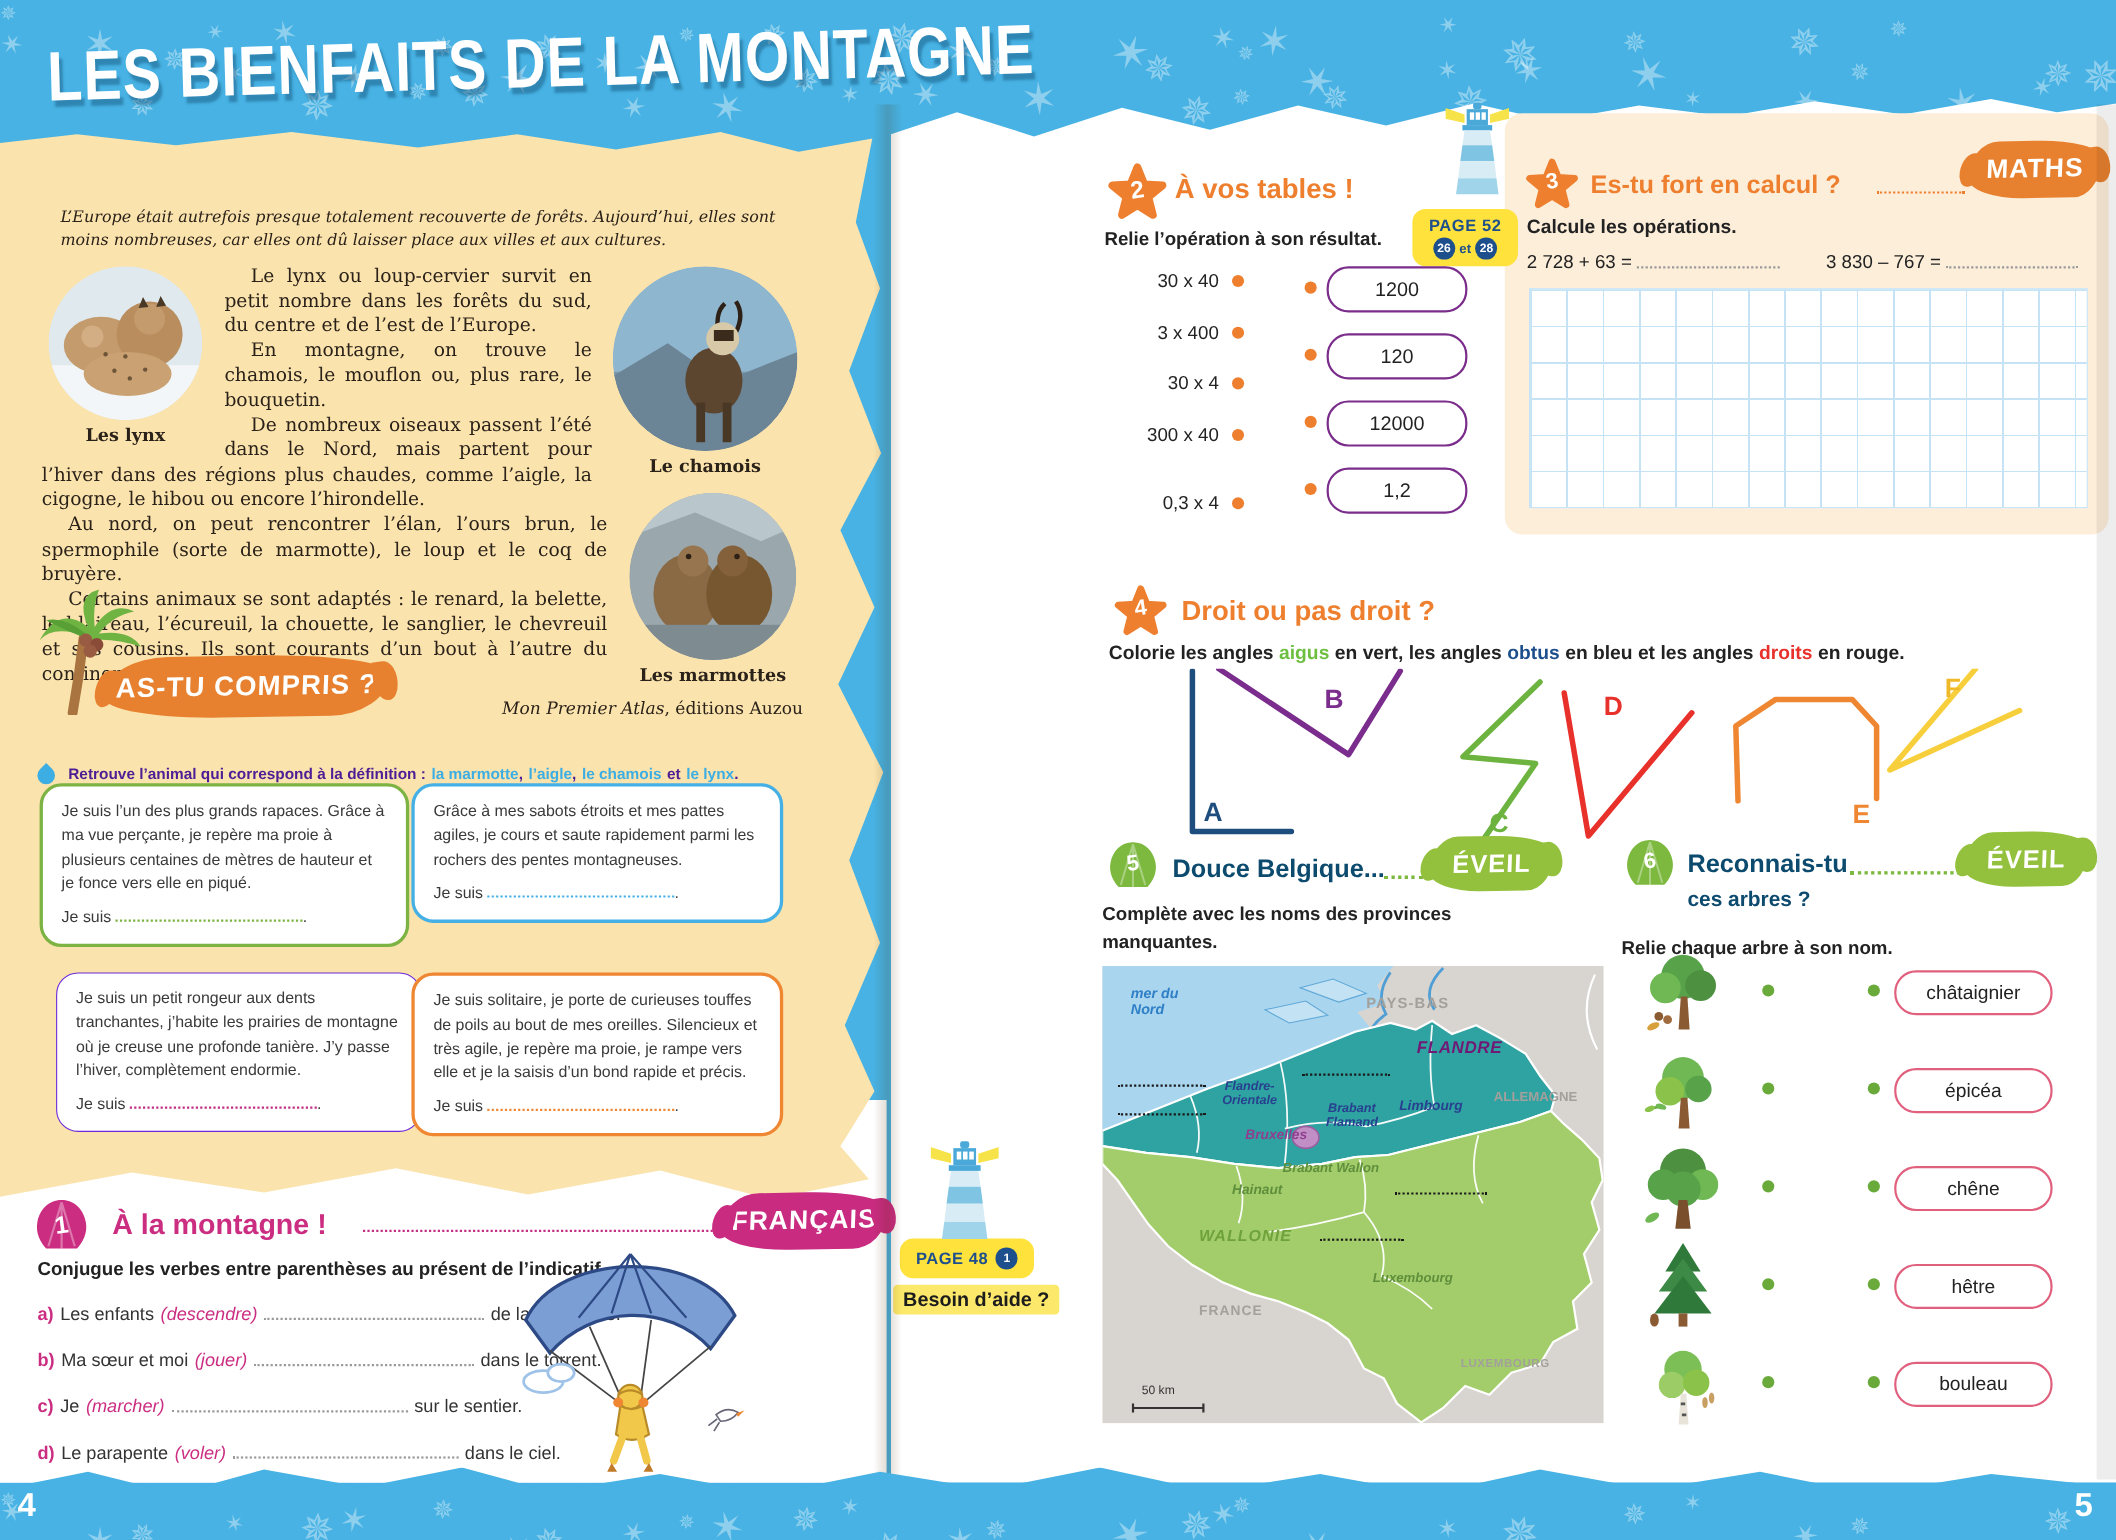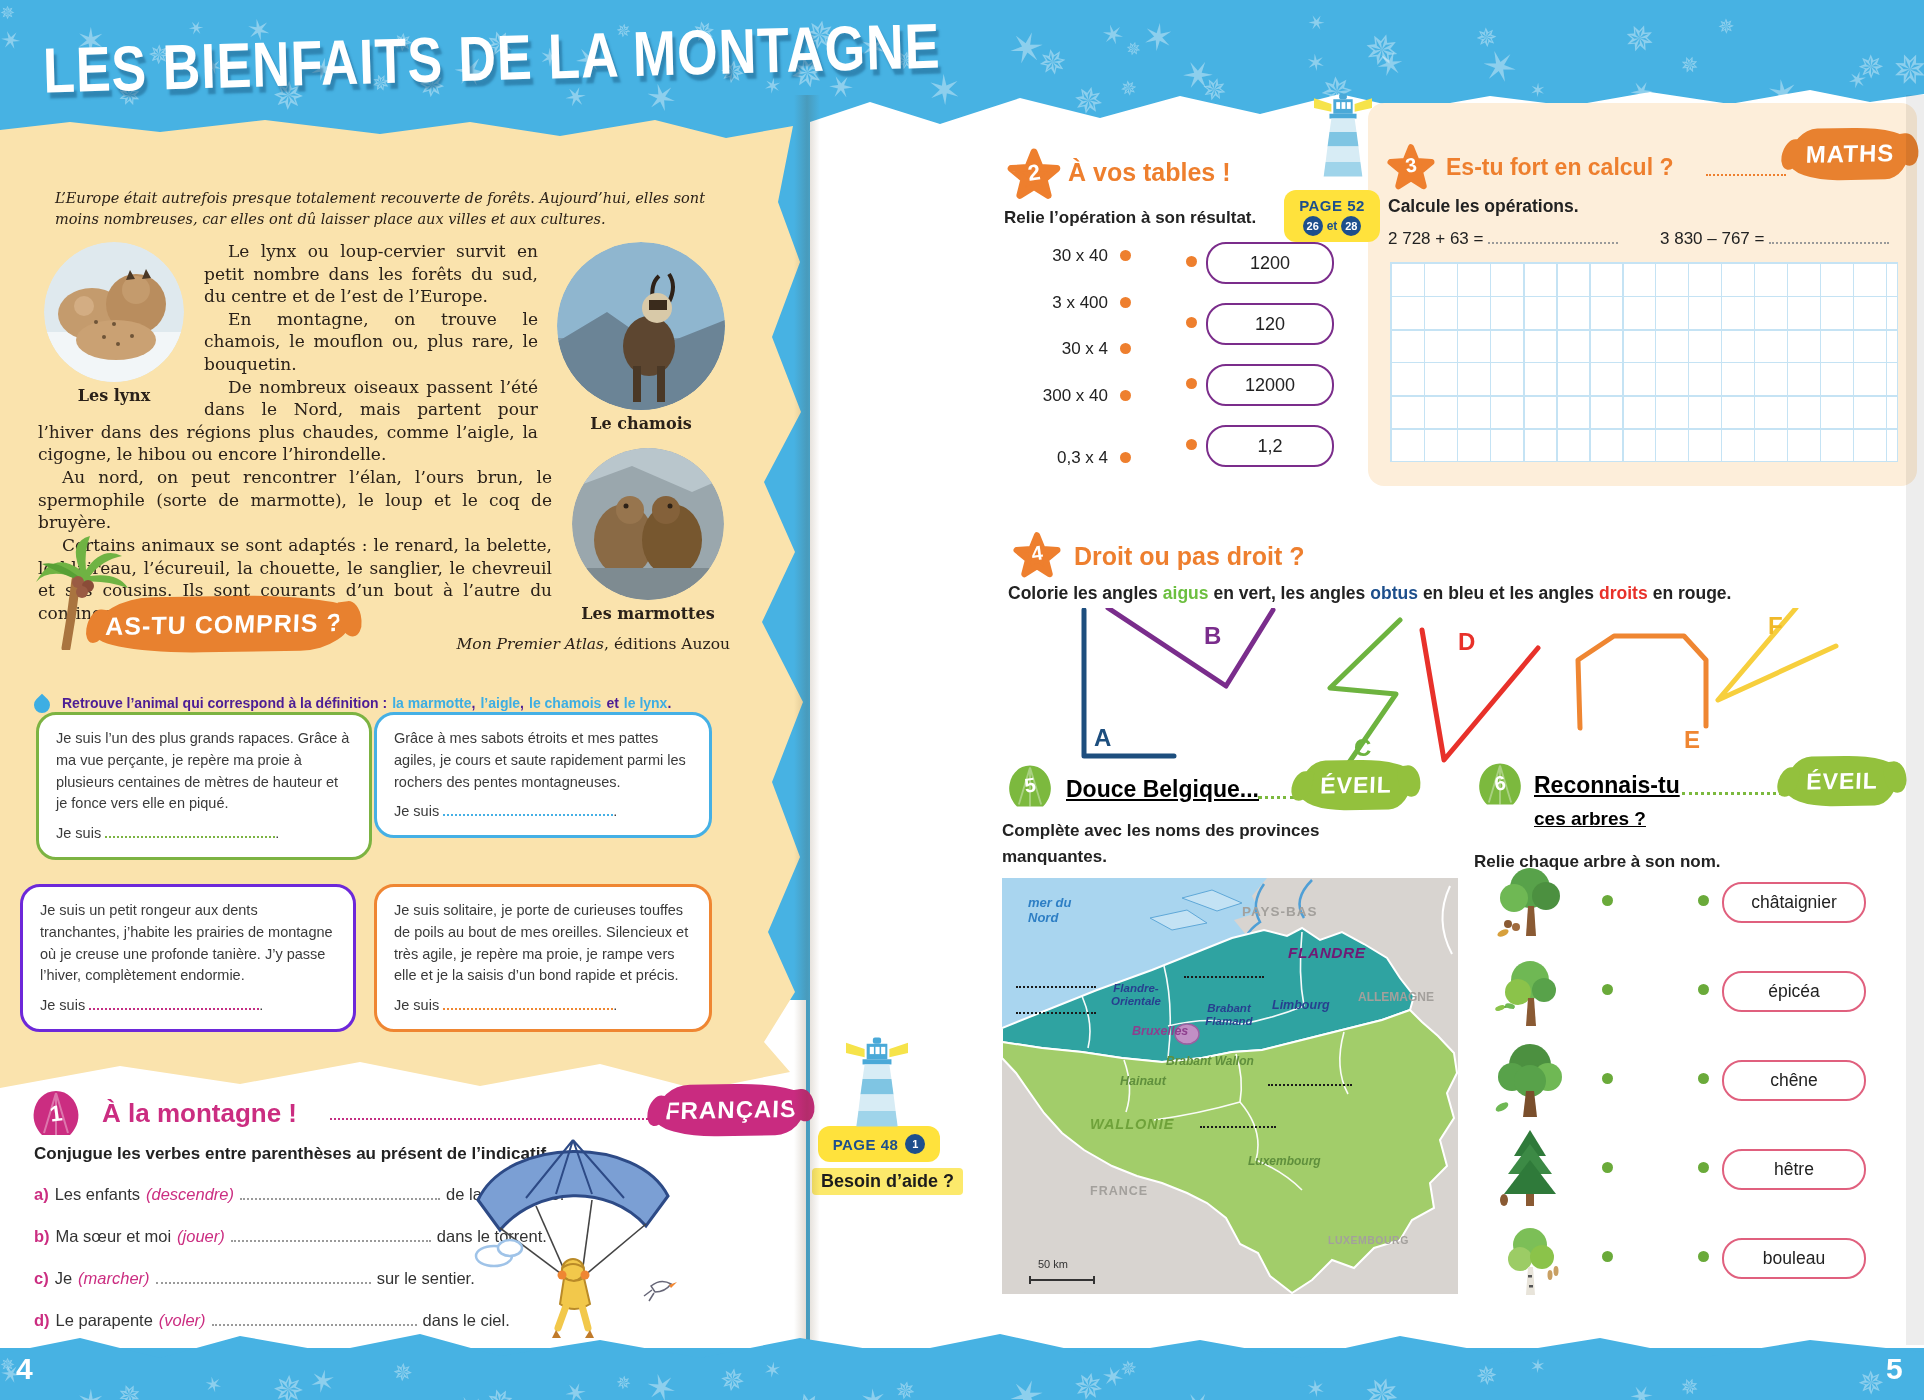--- a/index.html
+++ b/index.html
@@ -65,21 +65,21 @@
   
   .rbox{position:absolute;z-index:2;background:#fff;border-radius:20px;padding:13px 17px 12px;
     font-size:14.5px;line-height:1.5;color:#3a3a3a;}
   .rbox .ans{margin-top:7px;}
   .blank{display:inline-block;height:14px;vertical-align:baseline;}
   .dotG{border-bottom:2.5px dotted #7cb342;} .dotB{border-bottom:2.5px dotted #45b0e5;}
   .dotM{border-bottom:2.5px dotted #c42e83;} .dotO{border-bottom:2.5px dotted #ef8632;}
   .dotGray{border-bottom:2.5px dotted #9a9a9a;} .dotOr2{border-bottom:2.5px dotted #ee7f2e;}
   
   .secTitle{position:absolute;z-index:2;font-weight:900;white-space:nowrap;}
-  .tOrange{color:#ee7f2e;} .tMagenta{color:#cb2d81;} .tGreenTxt{color:#000000;text-decoration:underline;}
+  .tOrange{color:#ee7f2e;} .tMagenta{color:#cb2d81;} .tGreenTxt{color:#0c4a6e;}
   .lead{position:absolute;z-index:2;height:14px;}
   
   .opLabel{position:absolute;z-index:2;width:104px;text-align:right;font-size:17px;color:#222;}
   .dotOrange{position:absolute;z-index:2;width:11px;height:11px;border-radius:50%;background:#ee7f2e;}
   .dotGreen{position:absolute;z-index:2;width:11px;height:11px;border-radius:50%;background:#6aaa3a;}
   .pillResult{position:absolute;z-index:2;width:124px;height:38px;border:2.5px solid #7b2d8b;border-radius:20px;
     background:#fff;display:flex;align-items:center;justify-content:center;font-size:18px;color:#222;}
   .pillTree{position:absolute;z-index:2;width:140px;height:37px;border:2.5px solid #e0607e;border-radius:20px;
     background:#fff;display:flex;align-items:center;justify-content:center;font-size:17.5px;color:#222;}
   
@@ -278,21 +278,21 @@
   <div class="rbox" style="left:36px;top:712px;width:296px;border:3px solid #7cb342">
     <div>Je suis l’un des plus grands rapaces. Grâce à ma vue perçante, je repère ma proie à plusieurs centaines de mètres de hauteur et je fonce vers elle en piqué.</div>
     <div class="ans"><span>Je suis</span>
       <span class="blank dotG" style="width:170px"></span><span>.</span></div>
   </div>
   <div class="rbox" style="left:374px;top:712px;width:298px;border:3px solid #45b0e5">
     <div>Grâce à mes sabots étroits et mes pattes agiles, je cours et saute rapidement parmi les rochers des pentes montagneuses.</div>
     <div class="ans"><span>Je suis</span>
       <span class="blank dotB" style="width:170px"></span><span>.</span></div>
   </div>
-  <div class="rbox" style="left:20px;top:884px;width:296px;border:3px solid #6d28d9">
+  <div class="rbox" style="left:51px;top:884px;width:296px;border:1px solid #6d28d9">
     <div>Je suis un petit rongeur aux dents tranchantes, j’habite les prairies de montagne où je creuse une profonde tanière. J’y passe l’hiver, complètement endormie.</div>
     <div class="ans"><span>Je suis</span>
       <span class="blank dotM" style="width:170px"></span><span>.</span></div>
   </div>
   <div class="rbox" style="left:374px;top:884px;width:298px;border:3px solid #ef8632">
     <div>Je suis solitaire, je porte de curieuses touffes de poils au bout de mes oreilles. Silencieux et très agile, je repère ma proie, je rampe vers elle et je la saisis d’un bond rapide et précis.</div>
     <div class="ans"><span>Je suis</span>
       <span class="blank dotO" style="width:170px"></span><span>.</span></div>
   </div>
 

